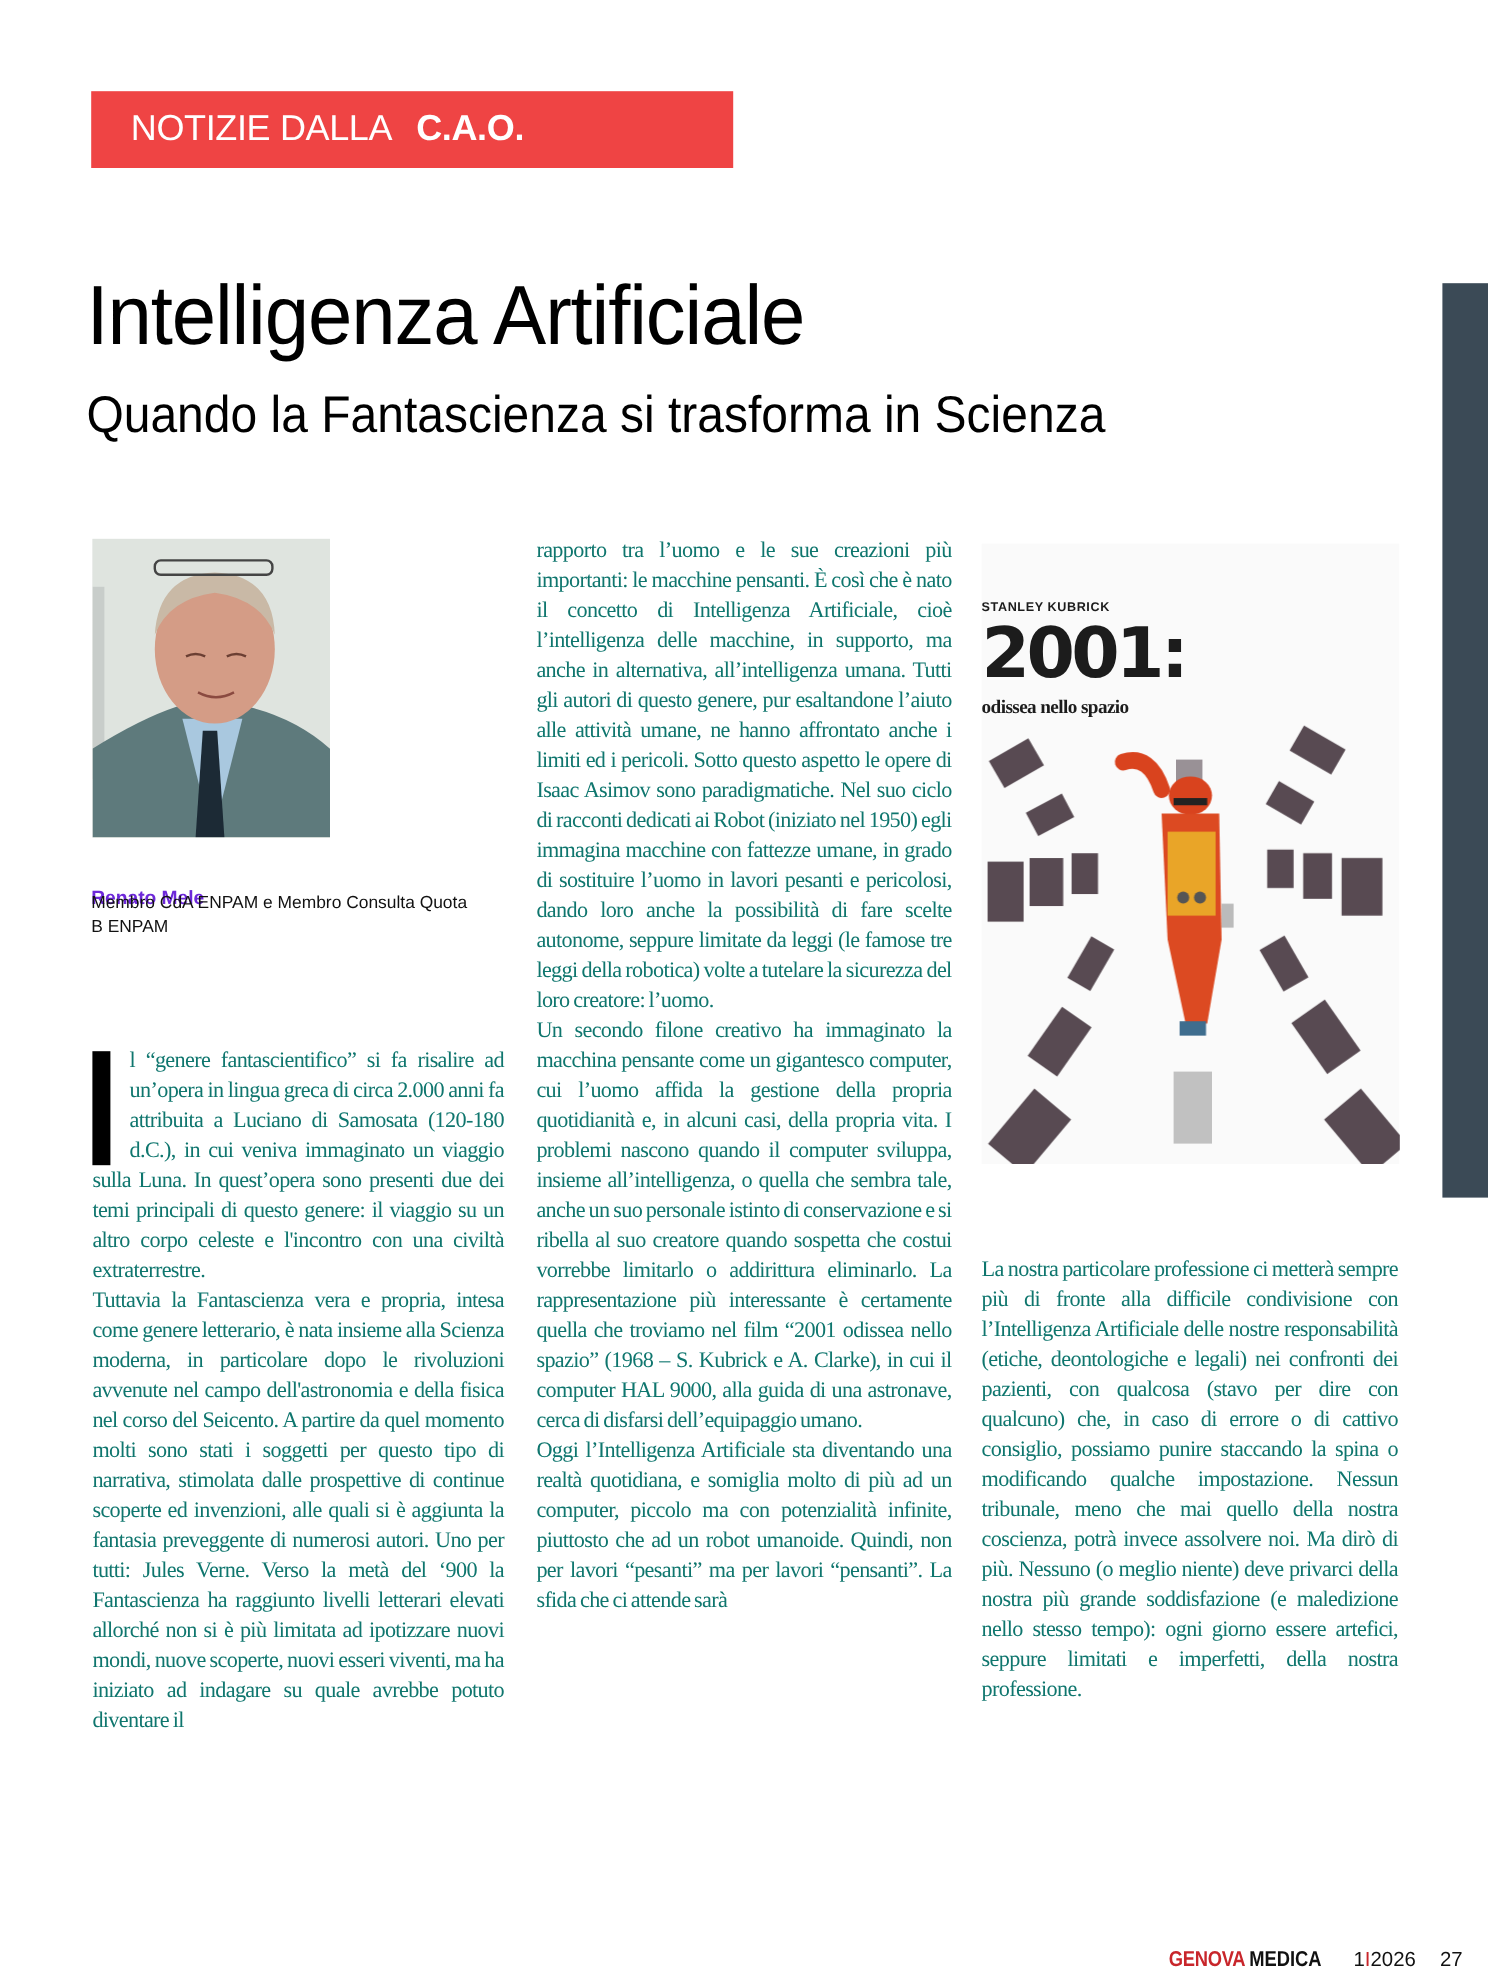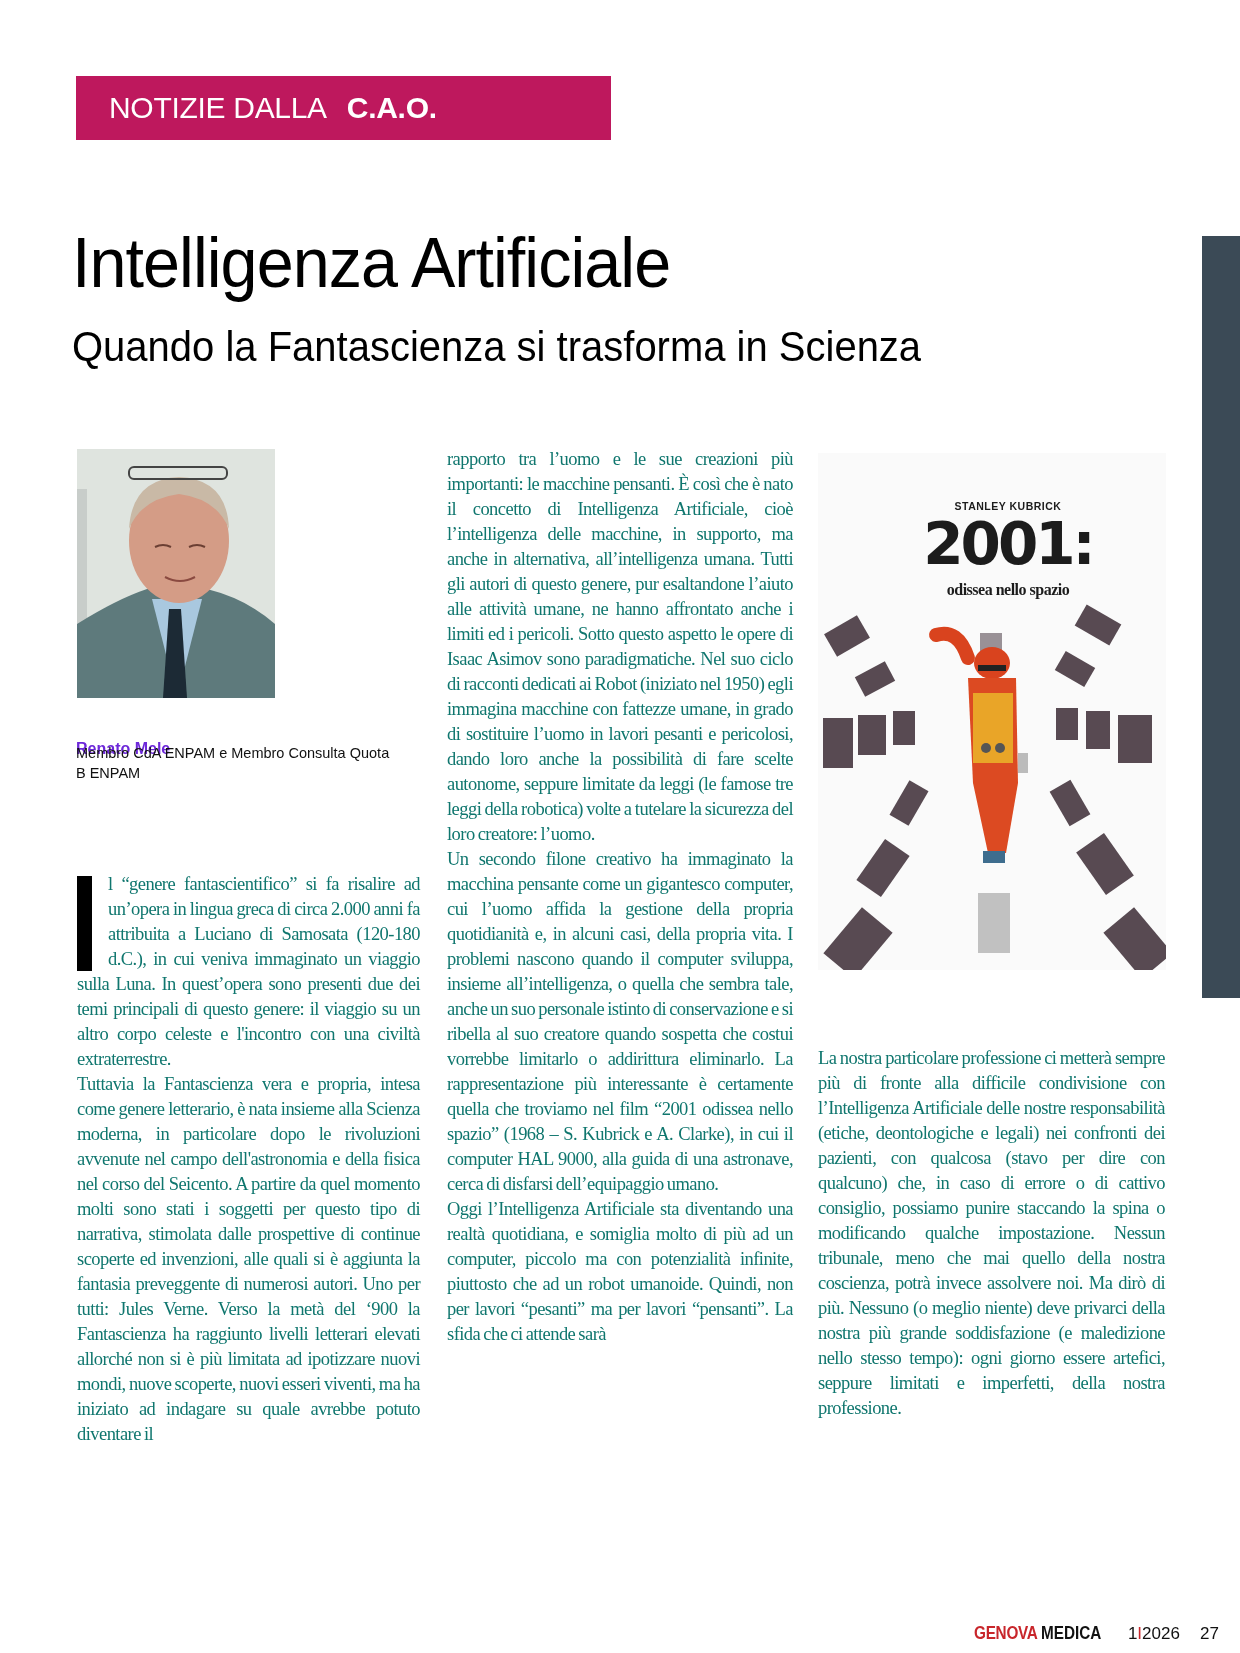--- a/index.html
+++ b/index.html
@@ -1,38 +1,38 @@
 <!DOCTYPE html>
 <html><head>
 <meta charset="utf-8">
 <style>
   html, body { margin:0; padding:0; }
   body { width:1240px; height:1653px; background:#ffffff; position:relative; overflow:hidden; font-family:"Liberation Sans", sans-serif; color:#1a1a1a; }
-  .section-band { position:absolute; left:76px; top:76px; width:535px; height:64px; background:#be185d; color:#fff; box-sizing:border-box; padding-left:33px; display:flex; align-items:center; font-size:30px; letter-spacing:-0.3px; }
+  .section-band { position:absolute; left:76px; top:76px; width:535px; height:64px; background:#ef4444; color:#fff; box-sizing:border-box; padding-left:33px; display:flex; align-items:center; font-size:30px; letter-spacing:-0.3px; }
   .section-band b { font-weight:bold; margin-left:20px; }
   .side-bar { position:absolute; left:1202px; top:236px; width:38px; height:762px; background:#3b4a56; }
   .title { position:absolute; left:72px; top:228px; font-size:70px; line-height:1; color:#000; letter-spacing:-1px; margin:0; font-weight:normal; transform:scaleX(0.95); transform-origin:left; }
   .subtitle { position:absolute; left:72px; top:325px; font-size:43px; line-height:1; color:#000; margin:0; font-weight:normal; transform:scaleX(0.93); transform-origin:left; }
   .portrait { position:absolute; left:77px; top:449px; width:198px; height:249px; overflow:hidden; background:linear-gradient(#e2e6e2,#d6dcd6); }
   .author-name { position:absolute; left:76px; top:740px; font-size:16px; font-weight:bold; color:#6d28d9; }
   .author-role { position:absolute; left:76px; top:743px; font-size:14.5px; line-height:20px; color:#111; width:320px; }
   .col { position:absolute; font-size:18.5px; line-height:25px; color:#0f766e; text-align:justify; font-family:Liberation Serif, serif; letter-spacing:-0.55px; word-spacing:-1px; }
   .col p { margin:0; hyphens:manual; }
   .col1 { left:77px; top:872px; width:343px; }
   .col2 { left:447px; top:447px; width:346px; }
   .col3 { left:818px; top:1046px; width:347px; }
   .dropcap { float:left; width:15px; height:95px; background:#000; margin:4px 16px 0 0; }
   .poster { position:absolute; left:818px; top:453px; width:348px; height:517px; overflow:hidden; background:#fbfbfb; }
   .footer { position:absolute; left:974px; top:1633px; transform:translateY(-50%); display:flex; align-items:center; font-size:18px; }
   .f-genova { color:#c8262b; font-weight:bold; letter-spacing:-0.3px; transform:scaleX(0.85); transform-origin:left; display:inline-block; }
   .f-medica { color:#111; font-weight:bold; margin-left:-8px; transform:scaleX(0.85); transform-origin:left; display:inline-block; }
   .f-issue { margin-left:16px; font-size:17px; color:#111; }
   .f-issue .bar { color:#c8262b; }
   .f-page { margin-left:20px; font-size:17px; color:#111; }
-  .poster-text { position:absolute; left:16px; width:100%; text-align:center; color:#1c1c1c; font-weight:bold; }
+  .poster-text { position:absolute; left:0; width:100%; color:#1c1c1c; font-weight:bold; }
 </style>
 </head>
 <body>
 
 <div class="section-band">
   <span>NOTIZIE DALLA</span>
   <b>C.A.O.</b>
 </div>
 
 <div class="side-bar"></div>

